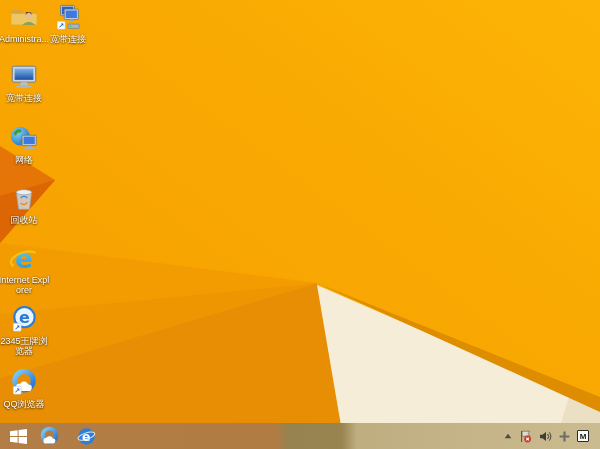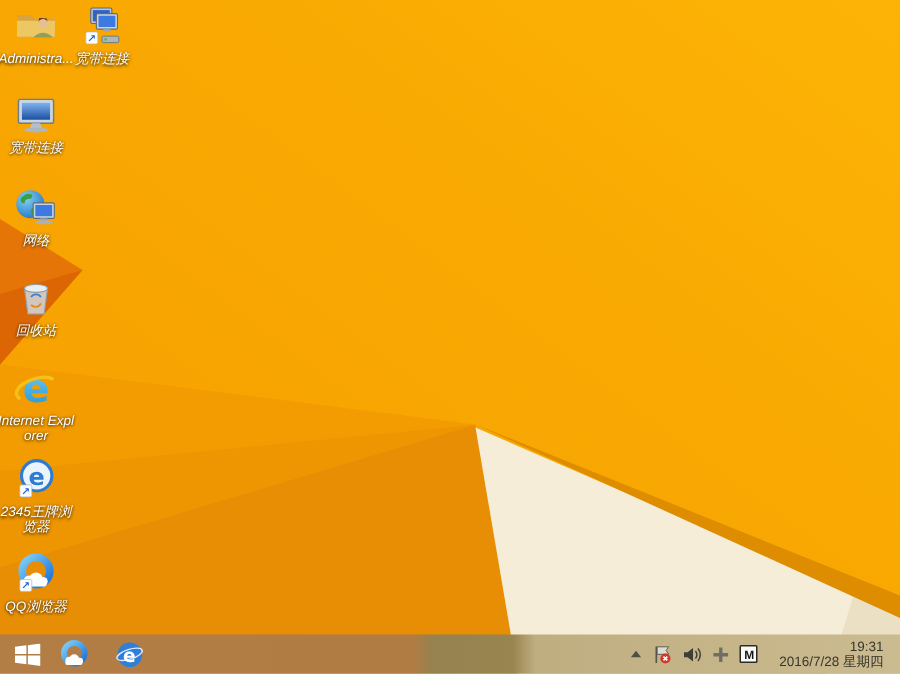--- a/index.html
+++ b/index.html
@@ -10,21 +10,21 @@
   }
   .wall{position:absolute;left:0;top:0;width:600px;height:449px;}
   
   .icon-cell{
     position:absolute;width:52px;display:flex;flex-direction:column;align-items:center;
   }
   .icon-art{width:30px;height:30px;flex:0 0 30px;}
   .icon-label{
     margin-top:1px;font-size:9px;line-height:10px;color:#fff;text-align:center;
     text-shadow:0 1px 2px rgba(0,0,0,.65),0 0 2px rgba(0,0,0,.45);
-    max-width:52px;word-break:break-all;font-style:italic;
+    max-width:52px;word-break:break-all;
   }
   
   .taskbar{
     position:absolute;left:0;bottom:0;width:600px;height:26px;
     display:flex;align-items:center;
     background:linear-gradient(90deg,#B27E45 0%,#B07C43 46%,#96824F 48%,#998550 57%,#BFAE80 59.5%,#CBBB90 100%);
   }
   .tb-btn{height:26px;display:flex;align-items:center;justify-content:center;}
   .tb-start{width:36px;}
   .tb-app{width:26px;}
@@ -245,19 +245,15 @@
     </div>
 
     <div class="tray-ico">
       <svg width="11" height="11" viewBox="0 0 11 11">
         <path d="M4.4 0.6 H6.6 V4.4 H10.4 V6.6 H6.6 V10.4 H4.4 V6.6 H0.6 V4.4 H4.4 Z" fill="#6E6E64"></path>
       </svg>
     </div>
 
     <div class="ime-box">M</div>
 
-    <div class="clock">
-      <span>19:31</span>
-      <span>2016/7/28 星期四</span>
-    </div>
 
   </div>
 </div>
 
 </body></html>

